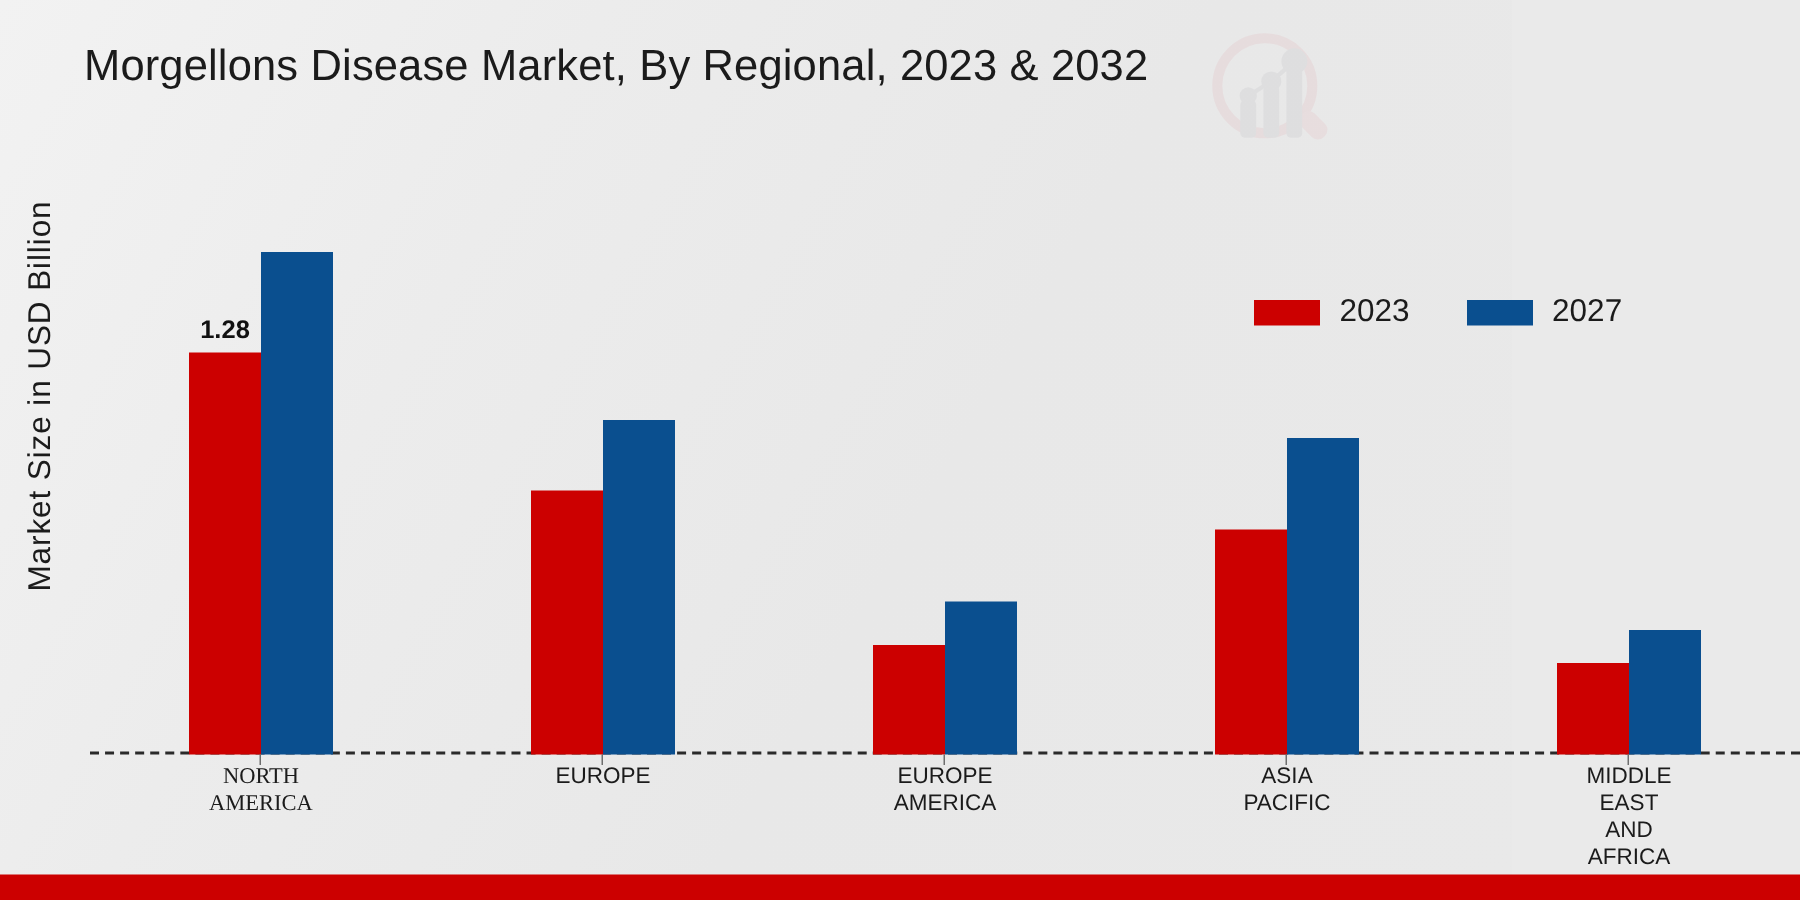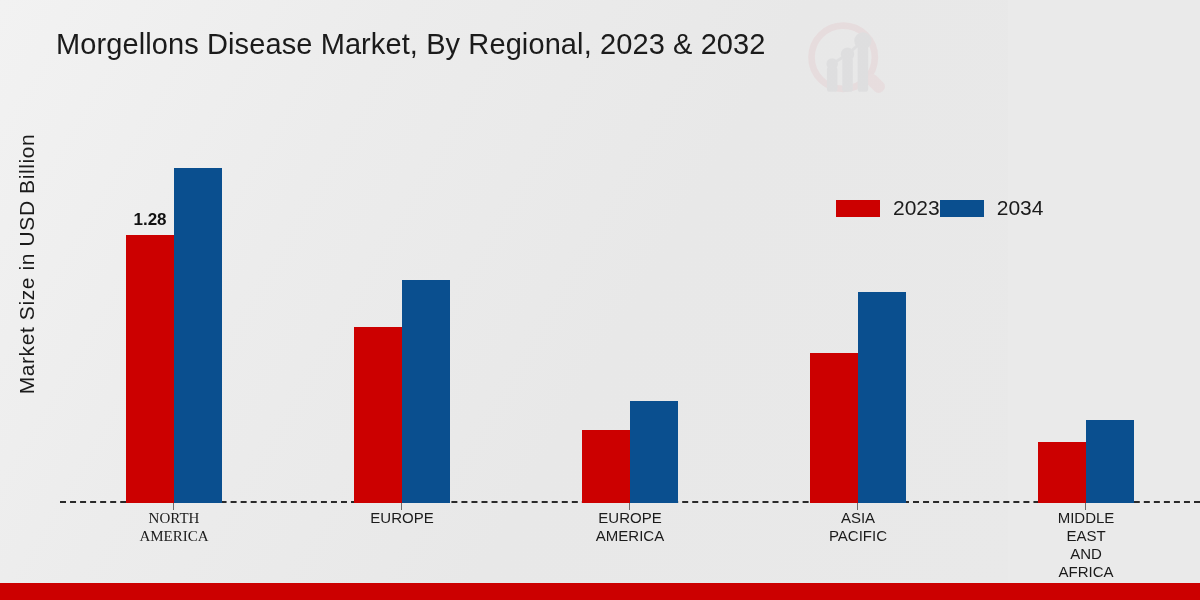--- a/index.html
+++ b/index.html
@@ -58,20 +58,21 @@
     white-space: nowrap;
   }
 
   
   #legend {
     position: absolute;
     left: 836px;
     top: 196px;
     display: flex;
     align-items: center;
+    gap: 38px;
   }
   .legend-entry {
     display: flex;
     align-items: center;
     gap: 13px;
   }
   .legend-swatch {
     width: 44px;
     height: 17px;
     display: block;
@@ -188,21 +189,21 @@
 
   <div id="y-axis-title">Market Size in USD Billion</div>
 
   <div id="legend">
     <div class="legend-entry">
       <span class="legend-swatch" style="background:#cc0000"></span>
       <span class="legend-label">2023</span>
     </div>
     <div class="legend-entry">
       <span class="legend-swatch" style="background:#0a4f8f"></span>
-      <span class="legend-label">2034</span>
+      <span class="legend-label">2027</span>
     </div>
   </div>
 
   <div id="plot-area">
     <div id="baseline"></div>
   <div class="bar-group" style="left: 0px; width: 228px;">
         <div class="bar bar-2023" style="height: 268.1px; background: rgb(204, 0, 0);">
           <span class="bar-value">1.28</span>
           <span class="tick" style="left: 100%;"></span>
         </div>

